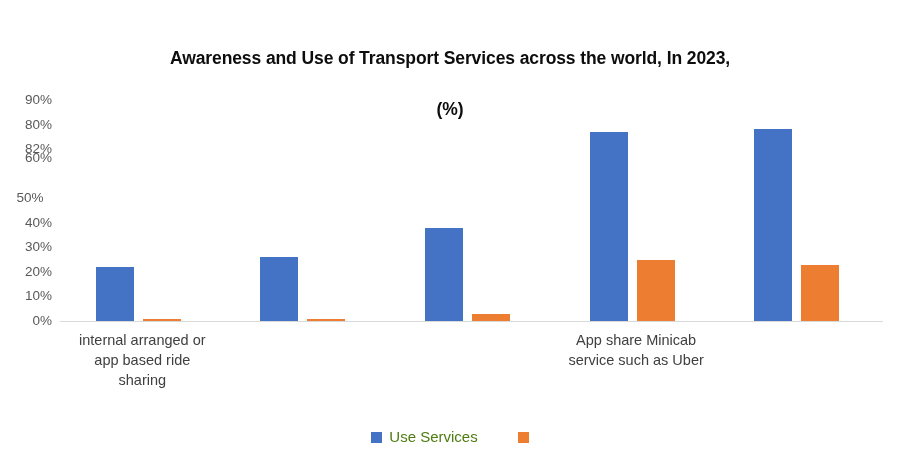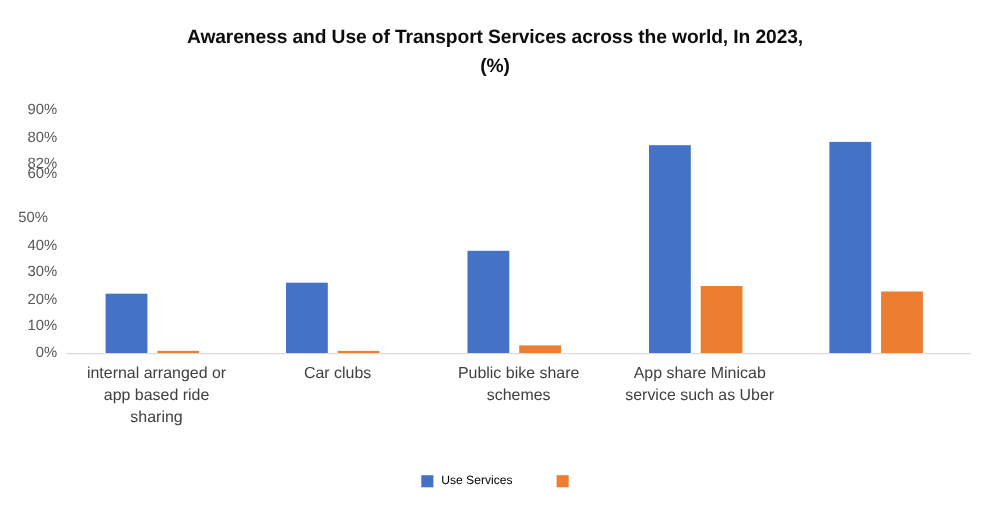--- a/index.html
+++ b/index.html
@@ -29,21 +29,21 @@
     left: 96px;
     top: 20px;
     width: 708px;
     text-align: center;
     font-size: 17.5px;
     font-weight: bold;
     line-height: 26px;
     letter-spacing: -0.1px;
     color: #0d0d0d;
   }
-  #chart-title .tline { display: block; }
+  #chart-title .tline { display: block; margin-top: 25px; }
 
   
   #plot-area {
     position: absolute;
     left: 60px;
     top: 100px;
     width: 823px;
     height: 221px;
   }
 
@@ -116,23 +116,23 @@
     display: flex;
     align-items: center;
     gap: 7px;
   }
   .legend-swatch {
     width: 11px;
     height: 11px;
     display: inline-block;
   }
   .legend-text {
-    font-size: 11px;
+    font-size: 15px;
     line-height: 18px;
-    color: #000000;
+    color: #4d7c0f;
   }
 </style>
 </head>
 <body>
 
 <div id="chart-root">
 
   <div id="chart-title">
     <span class="tline">Awareness and Use of Transport Services across the world, In 2023,</span>
     <span class="tline">(%)</span>
@@ -165,27 +165,20 @@
     </div>
 
   <div id="axis-line"></div>
 
   <div id="category-labels">
       <div class="cat-label" style="left: -8px; width: 180.6px;">
         <div>internal arranged or</div>
         <div>app based ride</div>
         <div>sharing</div>
       </div>
-      <div class="cat-label" style="left: 156.6px; width: 180.6px;">
-        <div>Car clubs</div>
-      </div>
-      <div class="cat-label" style="left: 321.2px; width: 180.6px;">
-        <div>Public bike share</div>
-        <div>schemes</div>
-      </div>
       <div class="cat-label" style="left: 485.8px; width: 180.6px;">
         <div>App share  Minicab</div>
         <div>service such as Uber</div>
       </div>
     </div>
 
   <div id="legend">
       <div class="legend-entry">
         <span class="legend-swatch" style="background: rgb(68, 114, 196);"></span>
         <span class="legend-text">Use Services</span>

